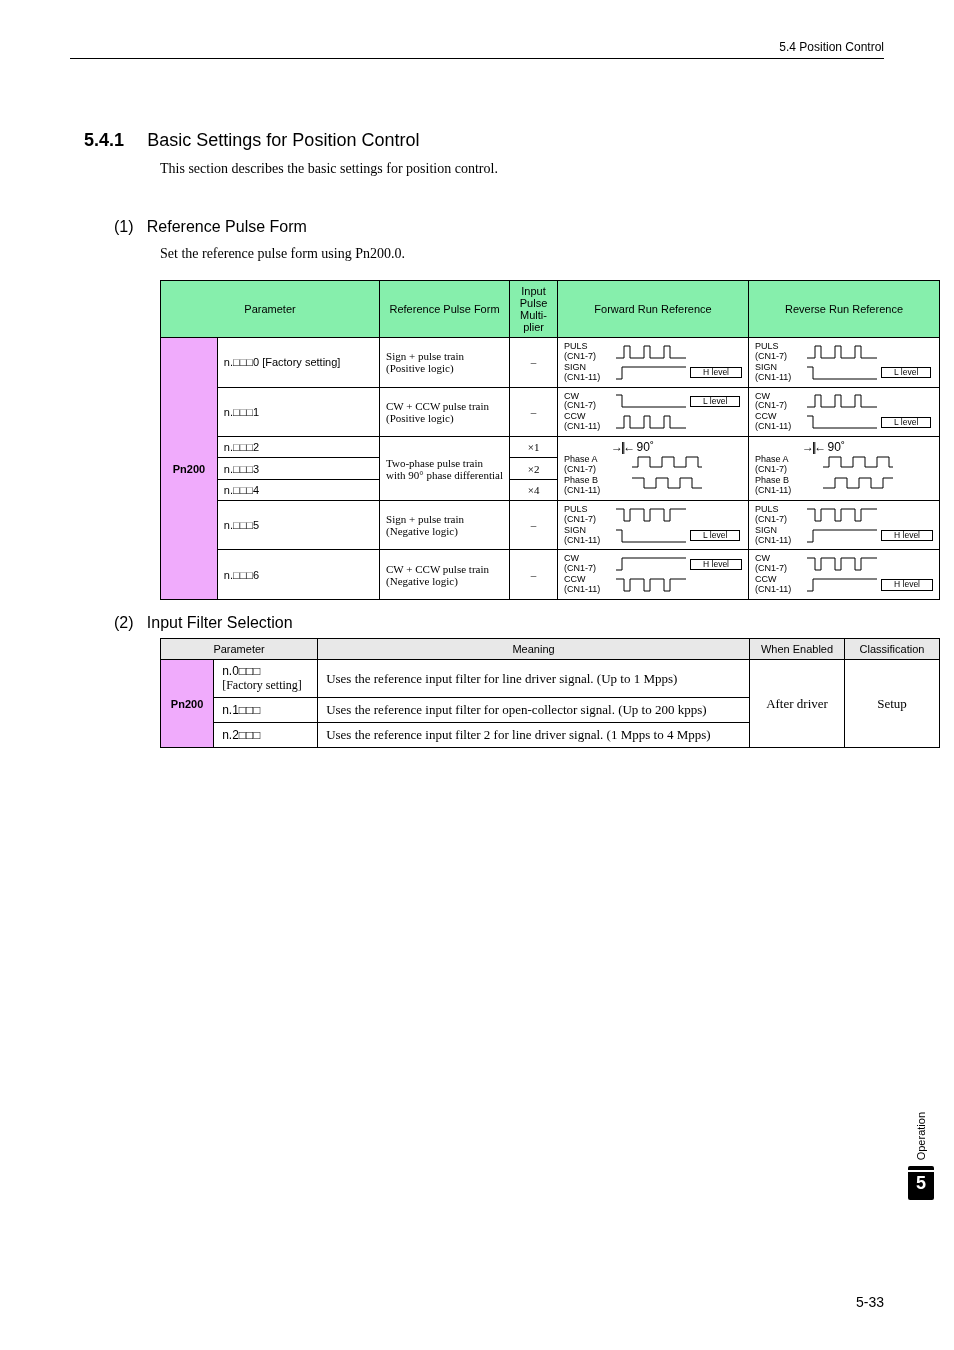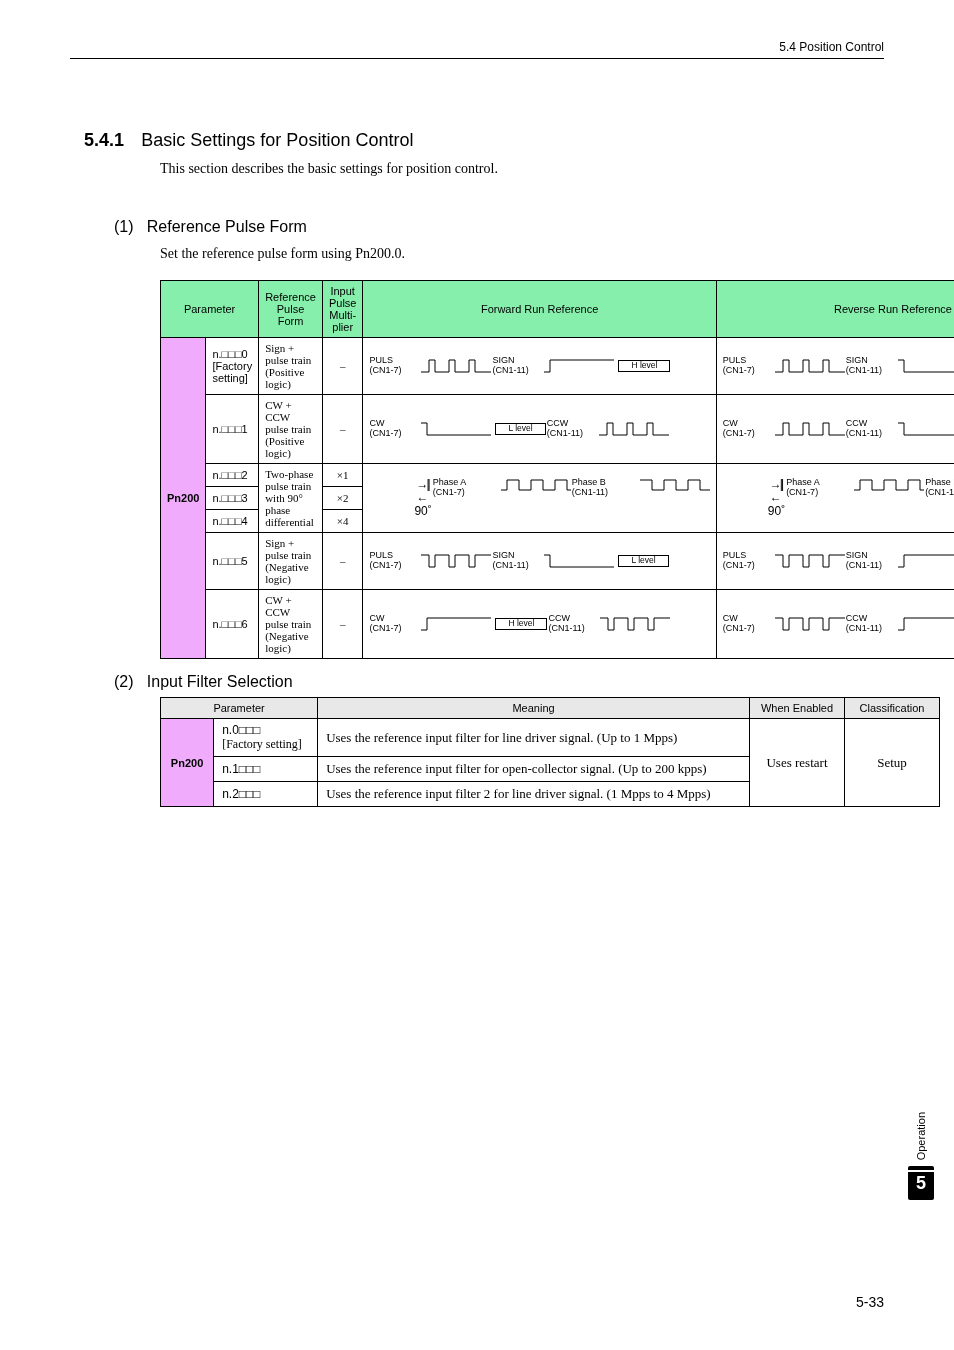--- a/index.html
+++ b/index.html
@@ -22,21 +22,21 @@
     position: absolute;
     top: 40px; right: 70px;
     font-size: 12px;
     font-family: Arial, sans-serif;
   }
   .section-num {
     font-family: Arial, sans-serif;
     font-weight: bold;
     font-size: 18px;
     display: inline-block;
-    margin-right: 14px;
+    margin-right: 20px;
   }
   .section-title {
     font-family: Arial, sans-serif;
     font-size: 18px;
   }
   .section-row { margin-top: 90px; margin-left: 14px; }
   .desc-text { margin-left: 90px; margin-top: 10px; font-size: 14px; }
   .sub-num {
     font-family: Arial, sans-serif;
     font-size: 16px;
@@ -63,21 +63,21 @@
     background: #86efac;
     font-weight: normal;
     text-align: center;
     vertical-align: middle;
   }
   table.main td { vertical-align: middle; }
   td.form { font-family: "Times New Roman", serif; font-size: 13px; }
   td.mult { text-align: center; font-family: "Times New Roman", serif; font-size: 13px; }
   td.pn { background: #f0abfc; text-align:center; font-weight:bold; font-size:12px; }
   td.val { font-family: Arial, sans-serif; font-size: 12px; }
-  .sig-block { display:flex; flex-direction:row; gap:1px; font-size:9px; line-height:1.1; }
+  .sig-block { display:flex; flex-direction:column; gap:1px; font-size:9px; line-height:1.1; }
   .sig-row { display:flex; align-items:center; gap:4px; }
   .sig-label { width:48px; }
   .label-box { border:1px solid #000; padding:0 12px; font-size:8.5px; white-space:nowrap; }
   .wv { flex:0 0 auto; }
   .phase-row { display:flex; align-items:flex-start; gap:20px; font-size:9px; }
   .deg { font-size:12px; margin-left:45px; }
   .arrows { display:inline-block; letter-spacing:-2px; margin-left:2px; }
 
   table.sec {
     border-collapse: collapse;
@@ -381,21 +381,21 @@
       <th>Meaning</th>
       <th style="width:95px">When Enabled</th>
       <th style="width:95px">Classification</th>
     </tr>
   </thead>
   <tbody id="t2body">
       <tr>
         <td class="pn" rowspan="3">Pn200</td>
         <td class="val">n.0□□□<br><span class="sub">[Factory setting]</span></td>
         <td class="meaning">Uses the reference input filter for line driver signal. (Up to 1 Mpps)</td>
-        <td class="when" rowspan="3">Uses restart</td>
+        <td class="when" rowspan="3">After driver</td>
         <td class="when" rowspan="3">Setup</td>
       </tr>
       <tr>
         <td class="val">n.1□□□</td>
         <td class="meaning">Uses the reference input filter for open-collector signal. (Up to 200 kpps)</td>
       </tr>
       <tr>
         <td class="val">n.2□□□</td>
         <td class="meaning">Uses the reference input filter 2 for line driver signal. (1 Mpps to 4 Mpps)</td>
       </tr>

